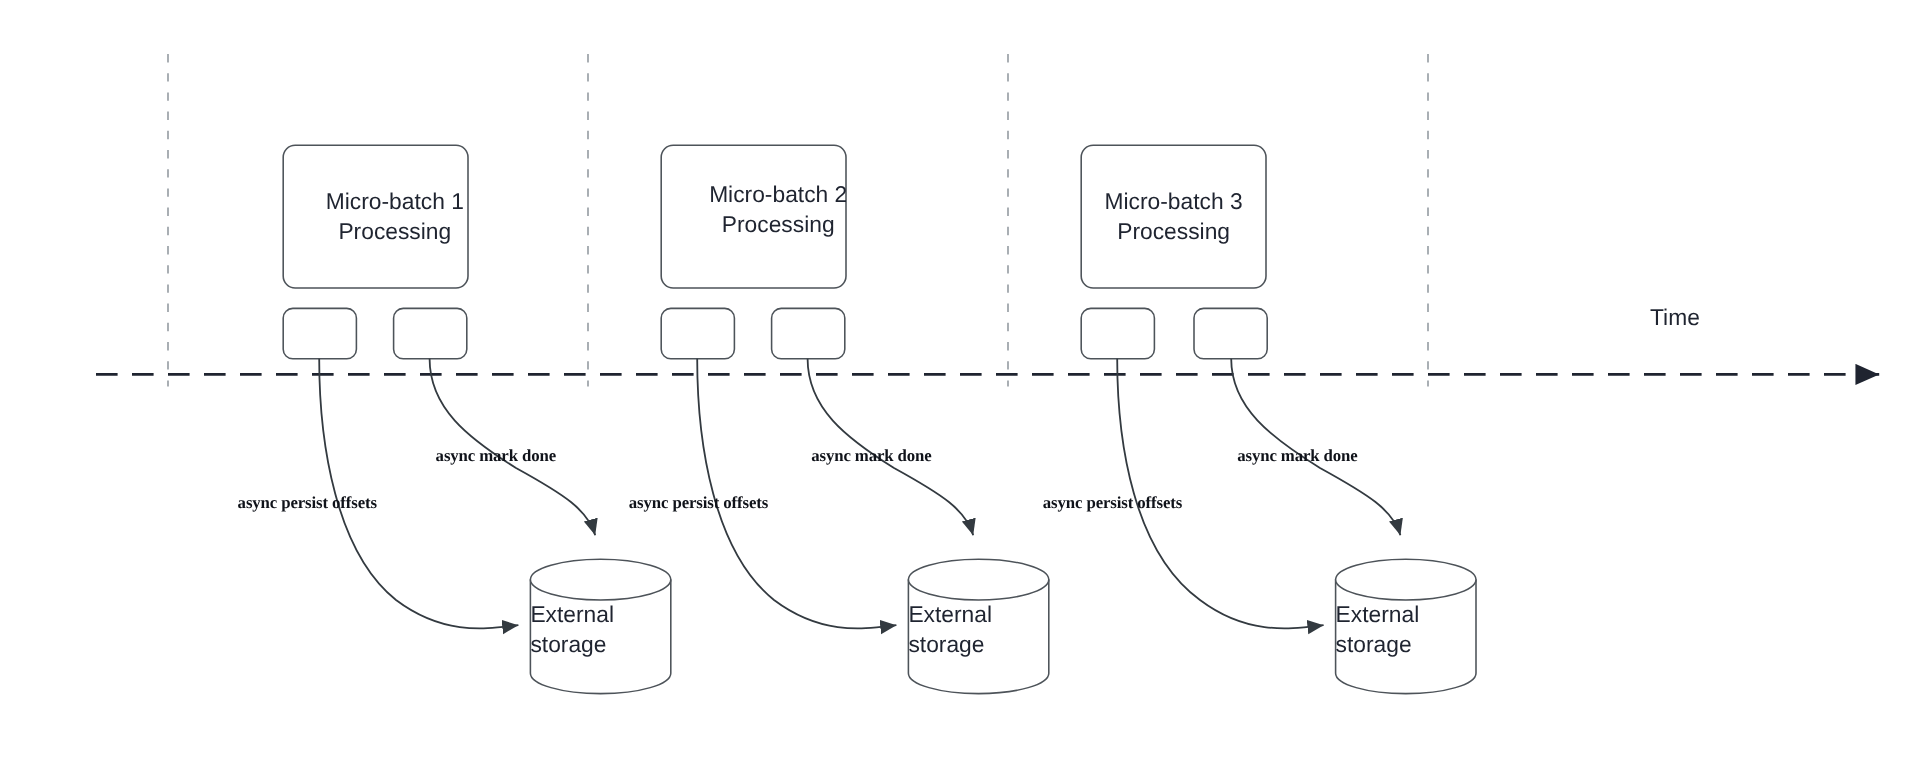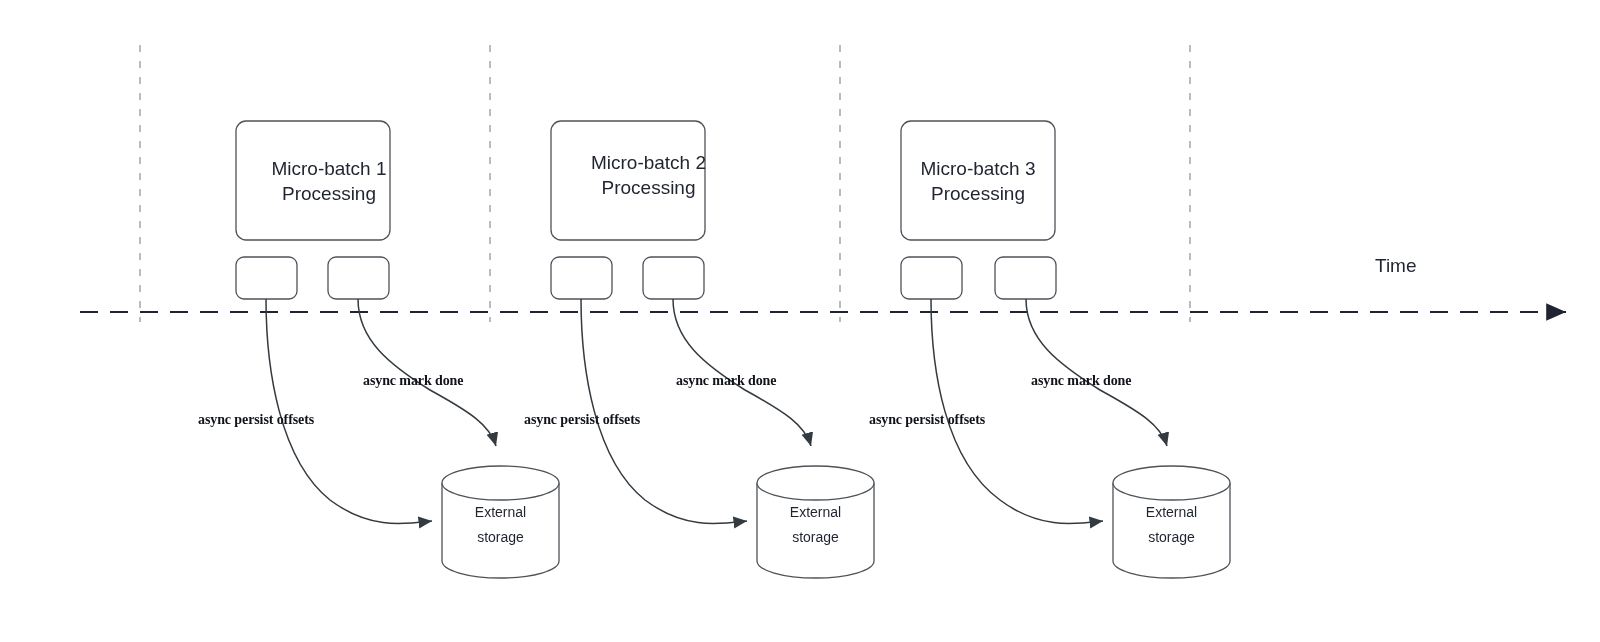--- a/index.html
+++ b/index.html
@@ -6,22 +6,22 @@
   body{width:1600px;height:642px;overflow:hidden;
        font-family:"Liberation Sans","DejaVu Sans",sans-serif;}
   #stage{position:relative;width:1600px;height:642px;background:#ffffff;}
   svg#canvas{position:absolute;left:0;top:0;width:1600px;height:642px;}
   .box-label{
       position:absolute;text-align:center;color:#1f2430;
       font-size:19px;line-height:25px;font-weight:400;
       pointer-events:none;white-space:pre-line;margin-left:16px;
   }
   .cyl-label{
-      position:absolute;text-align:center;color:#1f2430;
-      font-size:14px;line-height:25px;font-weight:400;white-space:pre-line;
+      position:absolute;color:#1f2430;
+      font-size:19px;line-height:25px;font-weight:400;white-space:pre-line;
   }
   .edge-label{
       position:absolute;color:#10131a;font-size:14px;font-weight:bold;
       white-space:nowrap;letter-spacing:-0.1px;font-family:Liberation Serif, serif;
   }
   .time-label{
       position:absolute;color:#1f2430;font-size:19px;font-weight:400;
       white-space:nowrap;
   }
 </style>

